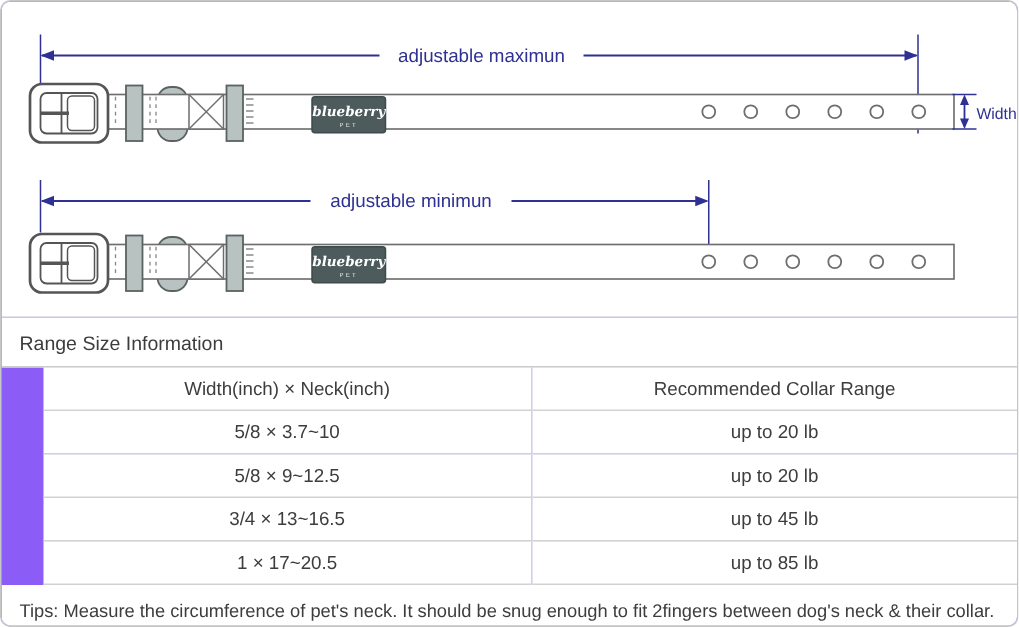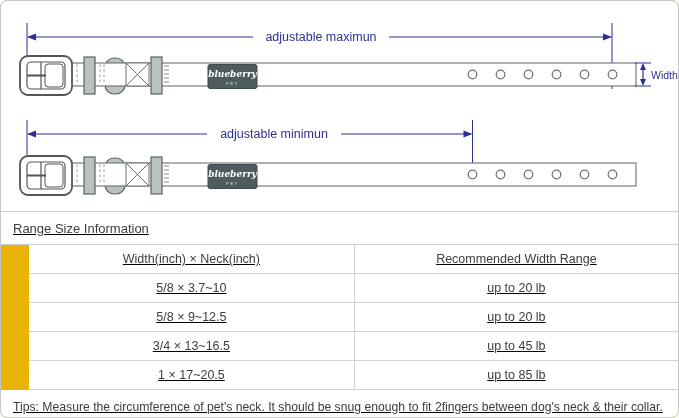--- a/index.html
+++ b/index.html
@@ -1,19 +1,19 @@
 <!DOCTYPE html>
 <html><head>
 <meta charset="utf-8">
 <style>
   html,body{margin:0;padding:0;background:#fff;}
   .page{
     position:relative;width:677px;height:416px;margin:0;
     border:1px solid #c6c6c6;border-radius:7px;overflow:hidden;
-    font-family:"Liberation Sans", sans-serif;background:#eab308;text-decoration:underline;
+    font-family:"Liberation Sans", sans-serif;background:#8b5cf6;
   }
   .diagram{position:relative;width:677px;height:210px;background:#fff;}
   .diagram svg{display:block;}
   .svg-dim-text{fill:#2e3192;font-size:12.5px;font-family:"Liberation Sans",sans-serif;}
   .svg-width-text{fill:#2e3192;font-size:10.5px;font-family:"Liberation Sans",sans-serif;}
   .brand-main{fill:#ffffff;font-size:9px;font-style:italic;font-weight:bold;font-family:"DejaVu Serif",serif;}
   .brand-sub{fill:#e2e8e8;font-size:4px;letter-spacing:1.5px;font-family:"Liberation Sans",sans-serif;}
   .size-table{width:677px;border-collapse:collapse;color:#3d3d3d;}
   .size-table .title-row{
     height:32px;border-top:1px solid #cccccc;border-bottom:1px solid #cccccc;
@@ -166,21 +166,21 @@
         </g>
       </g>
     </svg>
   </div>
 
   <div class="size-table">
     <div class="title-row">Range Size Information</div>
 
     <div class="grid header">
       <div class="cell left">Width(inch) × Neck(inch)</div>
-      <div class="cell">Recommended Width Range</div>
+      <div class="cell">Recommended Collar Range</div>
     </div>
 
     <div class="grid">
       <div class="cell left">5/8 × 3.7~10</div>
       <div class="cell">up to 20 lb</div>
     </div>
     <div class="grid">
       <div class="cell left">5/8 × 9~12.5</div>
       <div class="cell">up to 20 lb</div>
     </div>

